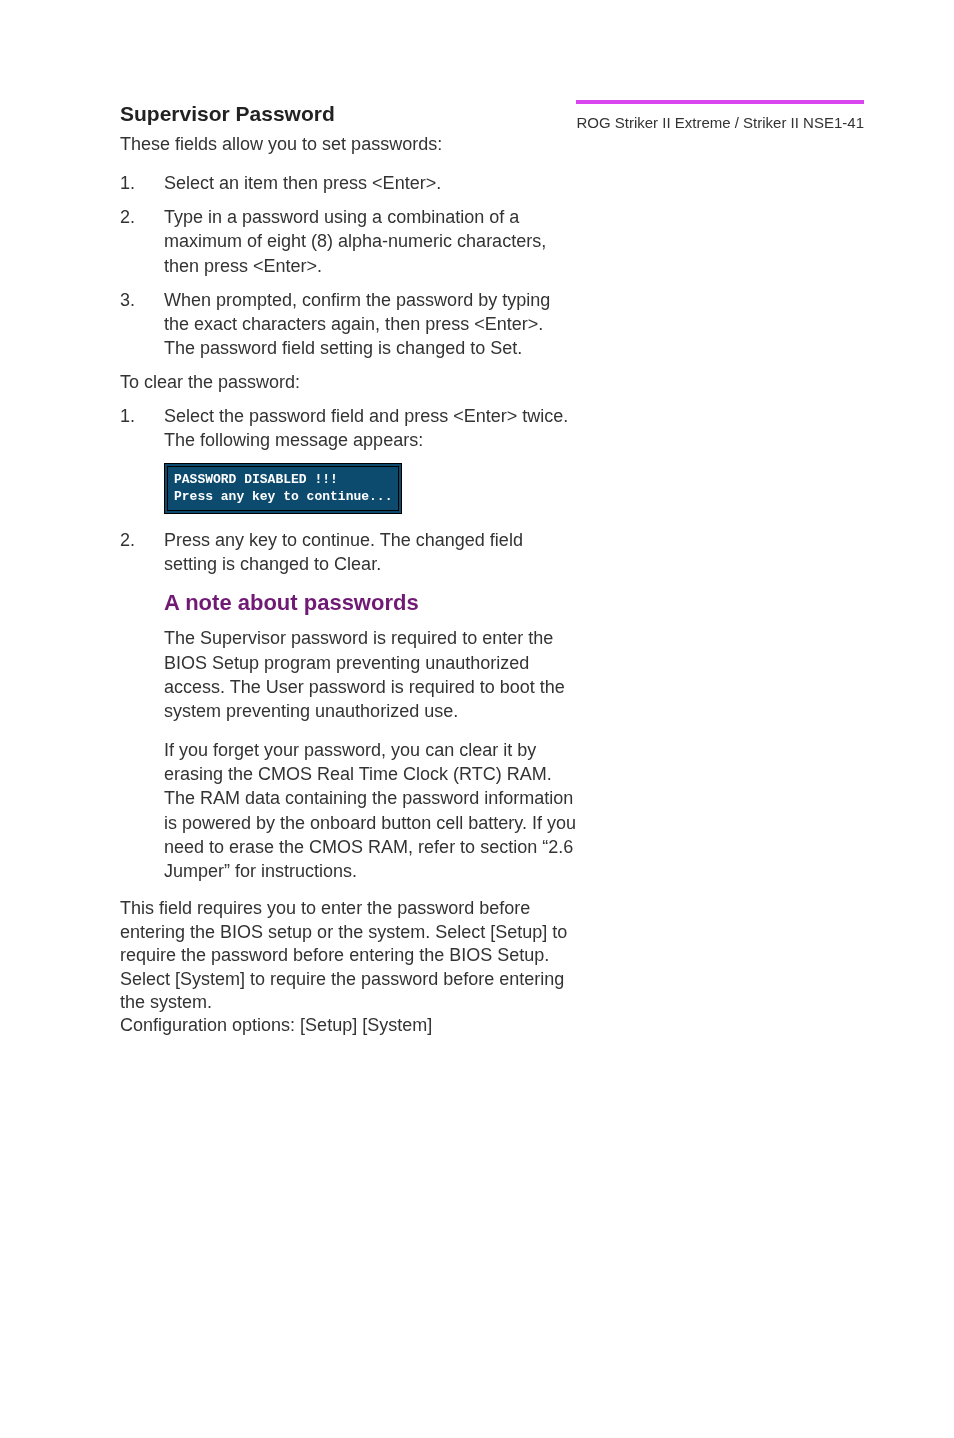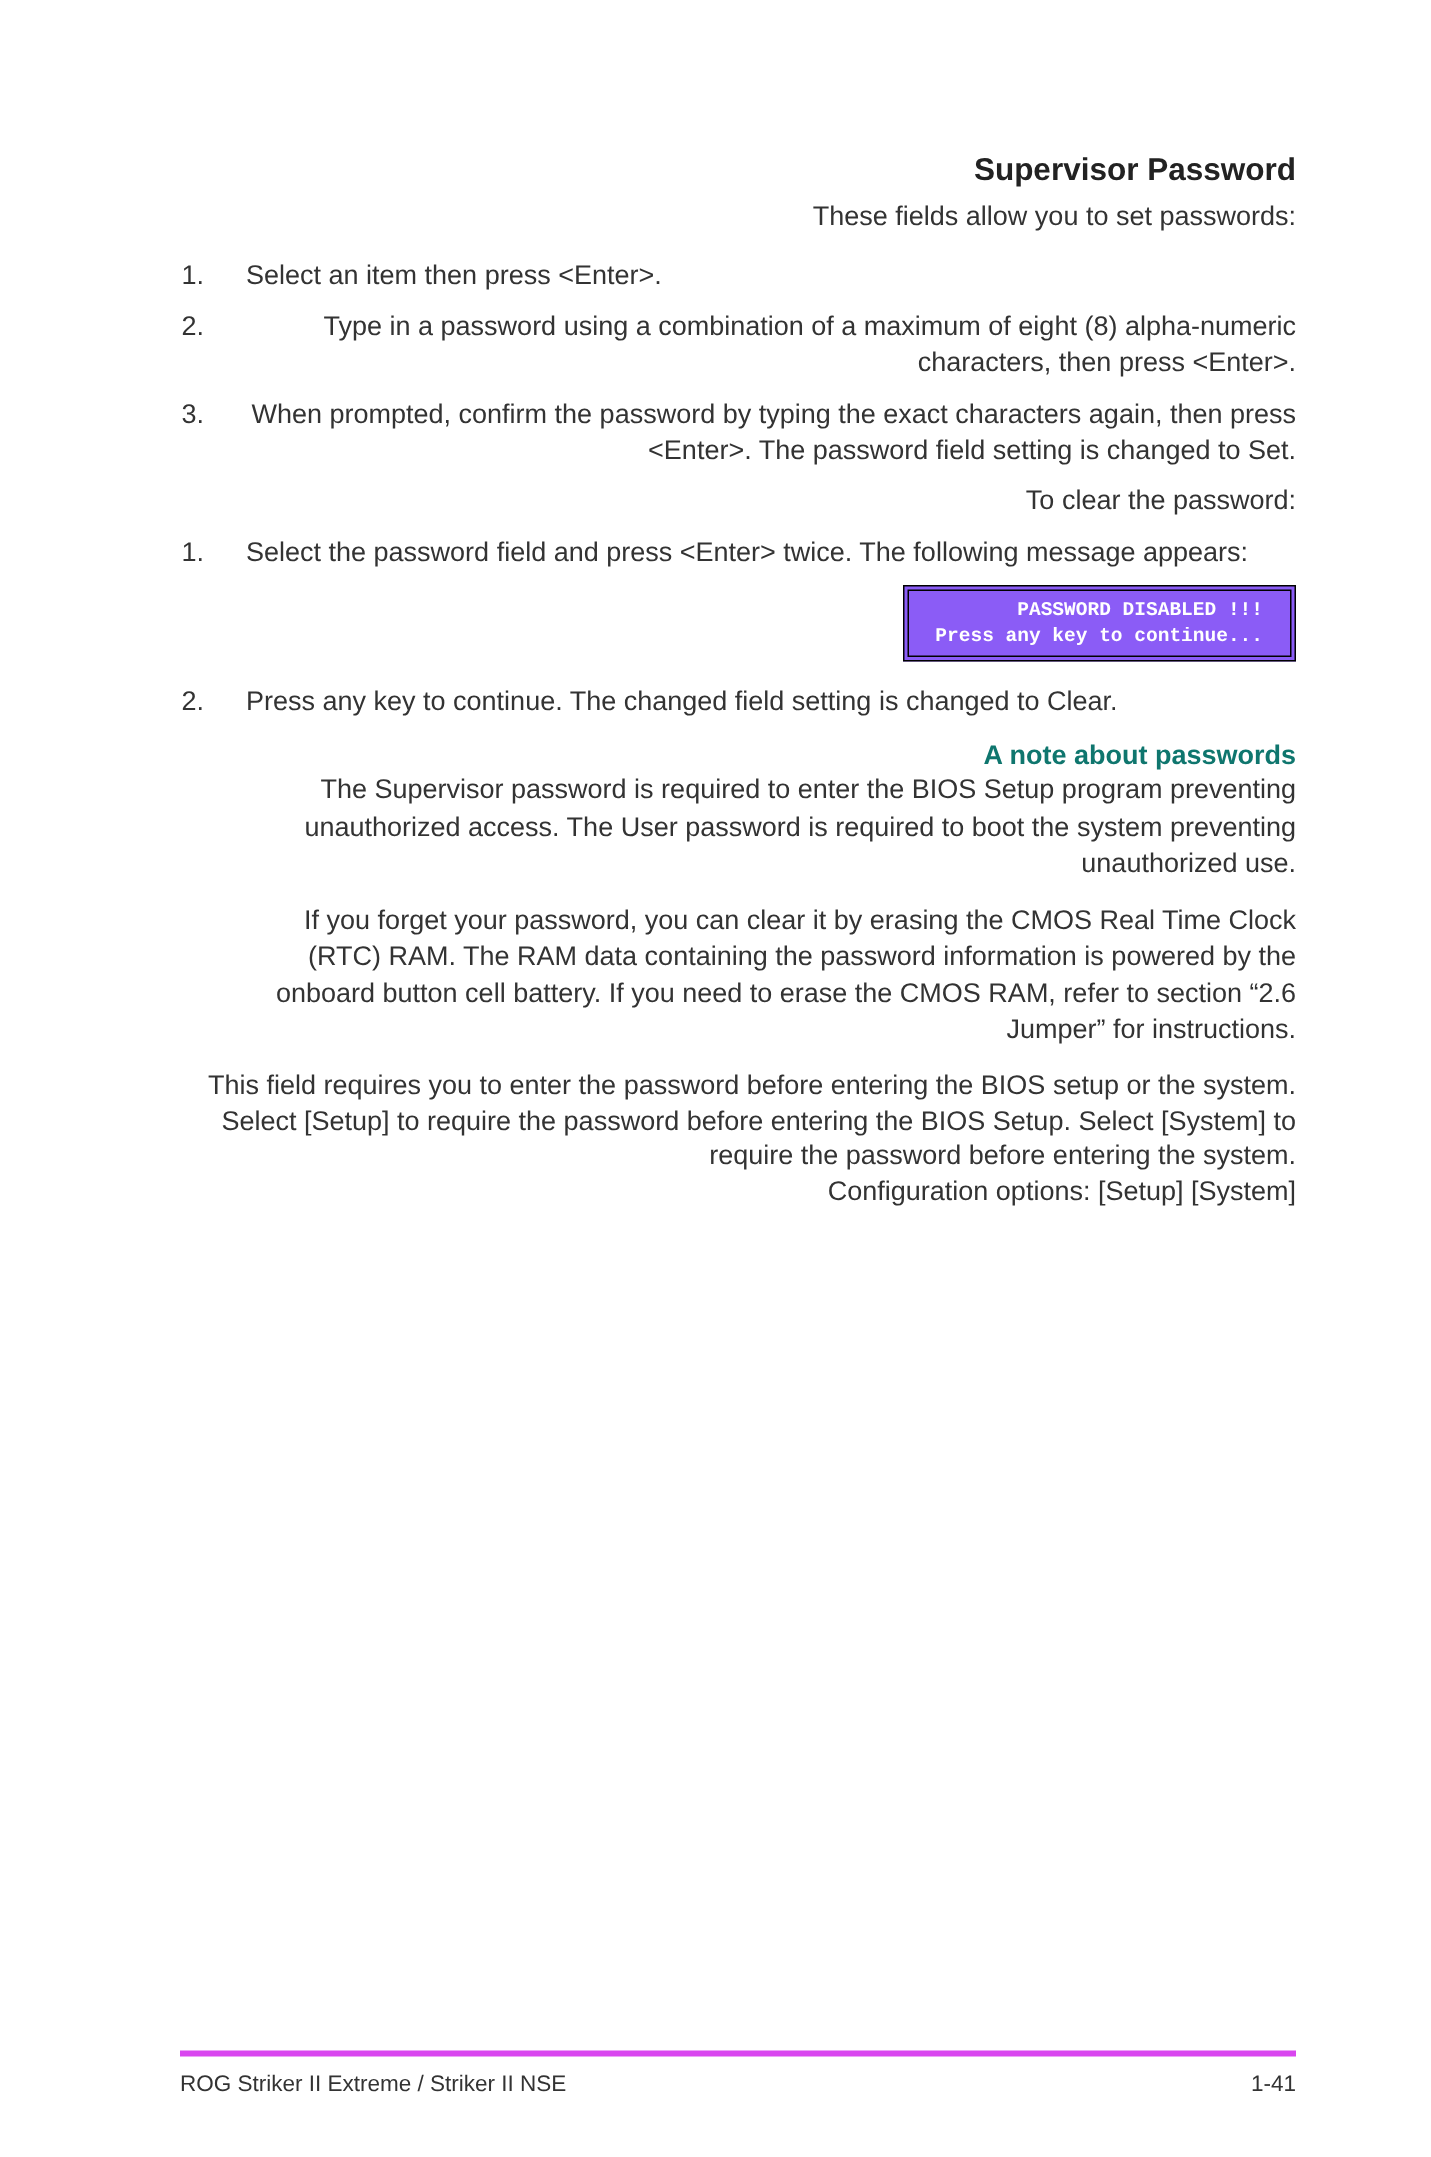--- a/index.html
+++ b/index.html
@@ -1,28 +1,28 @@
 <!DOCTYPE html>
 <html><head>
 <meta charset="utf-8">
 <style>
   * { box-sizing: border-box; margin: 0; padding: 0; }
   html, body { width: 954px; height: 1438px; background: #fff; font-family: Arial, Helvetica, sans-serif; color: #333; }
-  .page { padding: 100px 90px 40px 120px; display: flex; flex-direction: column; height: 100%; text-align: right; }
+  .page { padding: 100px 90px 40px 120px; display: flex; height: 100%; }
   .content { flex: 1; }
   h2.section-title { font-size: 21px; font-weight: bold; color: #222; margin-bottom: 2px; line-height: 1.3; }
   p.body-text { font-size: 18px; color: #333; margin-top: 6px; margin-bottom: 14px; line-height: 1.3; }
   p.tight { margin-top: 4px; margin-bottom: 10px; }
   ol.numbered { list-style: none; margin: 6px 0 10px 0; }
   ol.numbered li { display: flex; gap: 28px; margin-bottom: 10px; font-size: 18px; line-height: 1.35; }
   ol.numbered li .num { min-width: 16px; }
   .code-box-wrap { margin-left: 44px; margin-top: 6px; margin-bottom: 14px; }
-  .code-box { border: 4px double #000; background: #8b5cf6; color: #fff; font-family: 'Courier New', monospace; font-size: 13px; font-weight: bold; padding: 4px 18px; display: inline-block; line-height: 1.35; white-space: pre; }
+  .code-box { border: 4px double #000; background: #0c4a6e; color: #fff; font-family: 'Courier New', monospace; font-size: 13px; font-weight: bold; padding: 4px 6px; display: inline-block; line-height: 1.35; white-space: pre; }
   .indent-block { margin-left: 44px; margin-top: 14px; }
-  .indent-block h3 { font-size: 18px; font-weight: bold; color: #0f766e; }
+  .indent-block h3 { font-size: 22px; font-weight: bold; color: #701a75; margin-bottom: 10px; }
   .indent-block p { font-size: 18px; line-height: 1.35; margin-bottom: 14px; }
   h2.sub-title { font-size: 21px; font-weight: bold; color: #222; margin-top: 20px; margin-bottom: 4px; }
   .footer { border-top: 4px solid #d946ef; padding-top: 10px; display: flex; justify-content: space-between; font-size: 15px; color: #333; }
 </style>
 </head>
 <body>
 
 <div class="page">
   <div class="content">
     <h2 class="section-title">Supervisor Password</h2>

